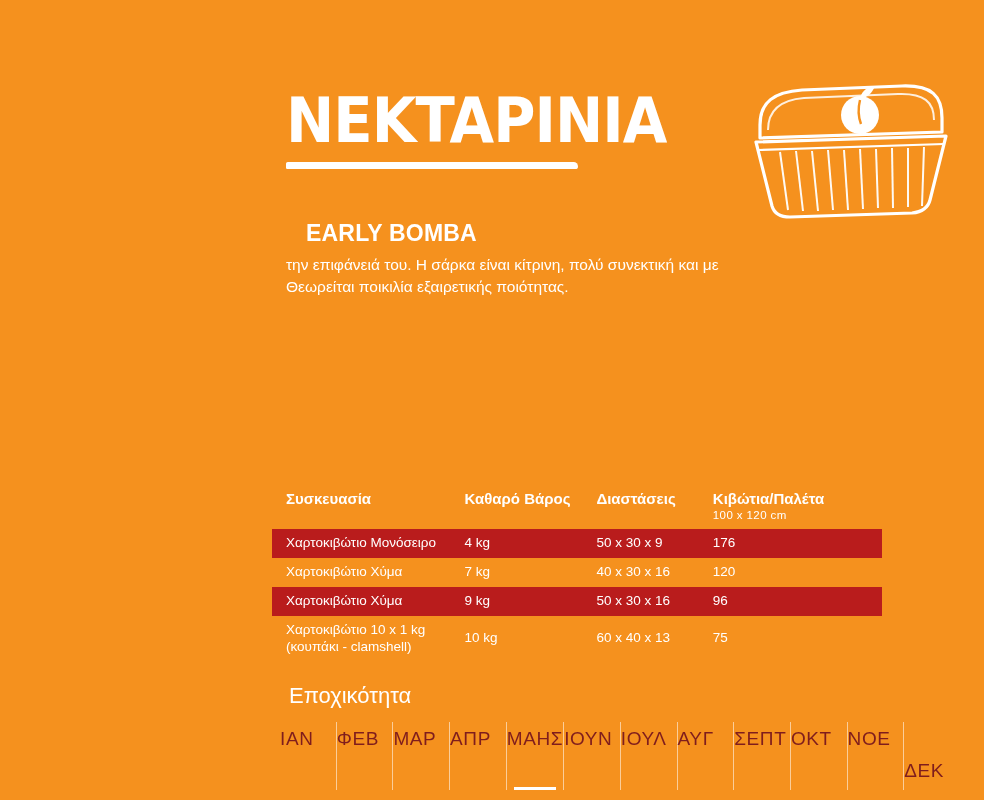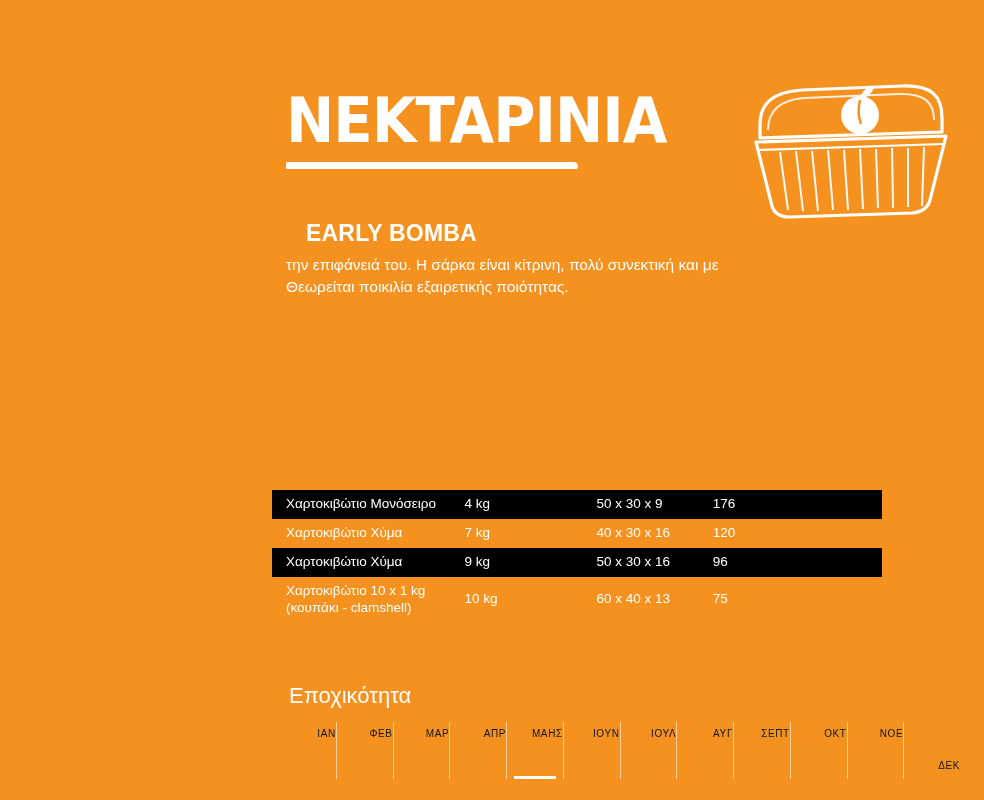--- a/index.html
+++ b/index.html
@@ -100,21 +100,21 @@
     font-weight: normal;
     letter-spacing: 0.4px;
     margin-top: 2px;
   }
   .specs-row {
     display: flex;
     align-items: center;
     padding: 6px 14px;
     min-height: 28px;
   }
-  .specs-row.shaded { background: #000000; }
+  .specs-row.shaded { background: #b91c1c; }
   .specs-row .cell {
     font-size: 13.5px;
     line-height: 1.25;
     color: #ffffff;
   }
   .specs-row.tall { min-height: 40px; }
 
   
   .season-title {
     position: absolute;
@@ -127,27 +127,27 @@
   .months {
     position: absolute;
     left: 280px;
     top: 722px;
     width: 680px;
     display: flex;
     align-items: stretch;
   }
   .month {
     flex: 1;
-    text-align: right;
-    font-size: 10px;
+    text-align: left;
+    font-size: 19px;
     letter-spacing: 0.6px;
     padding: 6px 0 8px 0;
     border-right: 1px solid rgba(255,255,255,0.55);
     position: relative;
-    color: #0f172a;
+    color: #7f1d1d;
   }
   .month:last-child { border-right: none; margin-top: 32px; }
   .month.active::after {
     content: "";
     position: absolute;
     left: 12%;
     right: 12%;
     bottom: 0;
     height: 3px;
     background: #ffffff;
@@ -193,20 +193,29 @@
 
 <div class="variety-name">EARLY BOMBA</div>
 
 <div class="description">
   <div>την επιφάνειά του. Η σάρκα είναι κίτρινη, πολύ συνεκτική και με</div>
   <div>Θεωρείται ποικιλία εξαιρετικής ποιότητας.</div>
 </div>
 
 <div class="specs-table">
 
+  <div class="specs-head">
+    <div class="col col-pack">Συσκευασία</div>
+    <div class="col col-weight">Καθαρό Βάρος</div>
+    <div class="col col-dims">Διαστάσεις</div>
+    <div class="col col-pallet">
+      <span>Κιβώτια/Παλέτα</span>
+      <div class="pallet-sub">100  x  120 cm</div>
+    </div>
+  </div>
 
   <div class="specs-row shaded">
     <div class="cell col-pack">Χαρτοκιβώτιο Μονόσειρο</div>
     <div class="cell col-weight">4 kg</div>
     <div class="cell col-dims">50 x 30 x 9</div>
     <div class="cell col-pallet">176</div>
   </div>
 
   <div class="specs-row">
     <div class="cell col-pack">Χαρτοκιβώτιο Χύμα</div>

